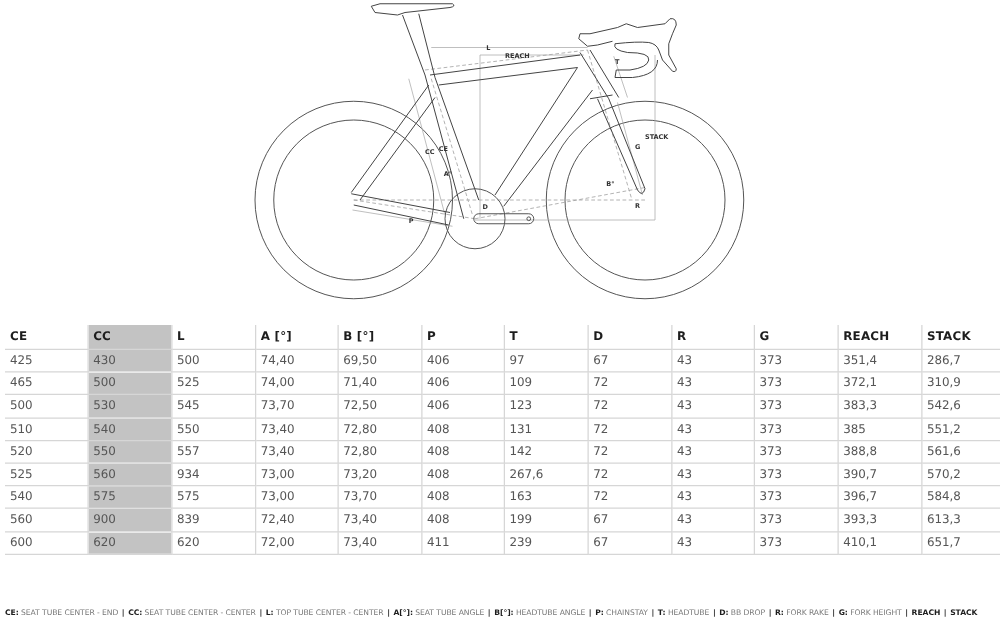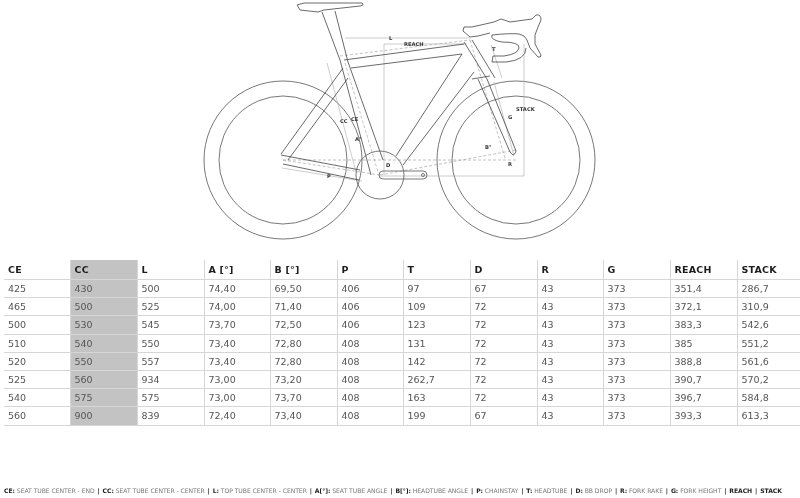--- a/index.html
+++ b/index.html
@@ -219,21 +219,21 @@
         <td>388,8</td>
         <td>561,6</td>
       </tr>
       <tr>
         <td>525</td>
         <td class="hl">560</td>
         <td>934</td>
         <td>73,00</td>
         <td>73,20</td>
         <td>408</td>
-        <td>262,7</td>
+        <td>267,6</td>
         <td>72</td>
         <td>43</td>
         <td>373</td>
         <td>390,7</td>
         <td>570,2</td>
       </tr>
       <tr>
         <td>540</td>
         <td class="hl">575</td>
         <td>575</td>
@@ -254,16 +254,30 @@
         <td>72,40</td>
         <td>73,40</td>
         <td>408</td>
         <td>199</td>
         <td>67</td>
         <td>43</td>
         <td>373</td>
         <td>393,3</td>
         <td>613,3</td>
       </tr>
+      <tr>
+        <td>600</td>
+        <td class="hl">620</td>
+        <td>620</td>
+        <td>72,00</td>
+        <td>73,40</td>
+        <td>411</td>
+        <td>239</td>
+        <td>67</td>
+        <td>43</td>
+        <td>373</td>
+        <td>410,1</td>
+        <td>651,7</td>
+      </tr>
     </tbody>
 </table>
 
 <div id="legend"><b>CE:</b><span> SEAT TUBE CENTER - END </span><span class="sep">|</span> <b>CC:</b><span> SEAT TUBE CENTER - CENTER </span><span class="sep">|</span> <b>L:</b><span> TOP TUBE CENTER - CENTER </span><span class="sep">|</span> <b>A[°]:</b><span> SEAT TUBE ANGLE </span><span class="sep">|</span> <b>B[°]:</b><span> HEADTUBE ANGLE </span><span class="sep">|</span> <b>P:</b><span> CHAINSTAY </span><span class="sep">|</span> <b>T:</b><span> HEADTUBE </span><span class="sep">|</span> <b>D:</b><span> BB DROP </span><span class="sep">|</span> <b>R:</b><span> FORK RAKE  </span><span class="sep">|</span> <b>G:</b><span> FORK HEIGHT </span><span class="sep">|</span> <b>REACH</b><span> </span><span class="sep">|</span> <b>STACK</b><span></span></div>
 
 </body></html>

